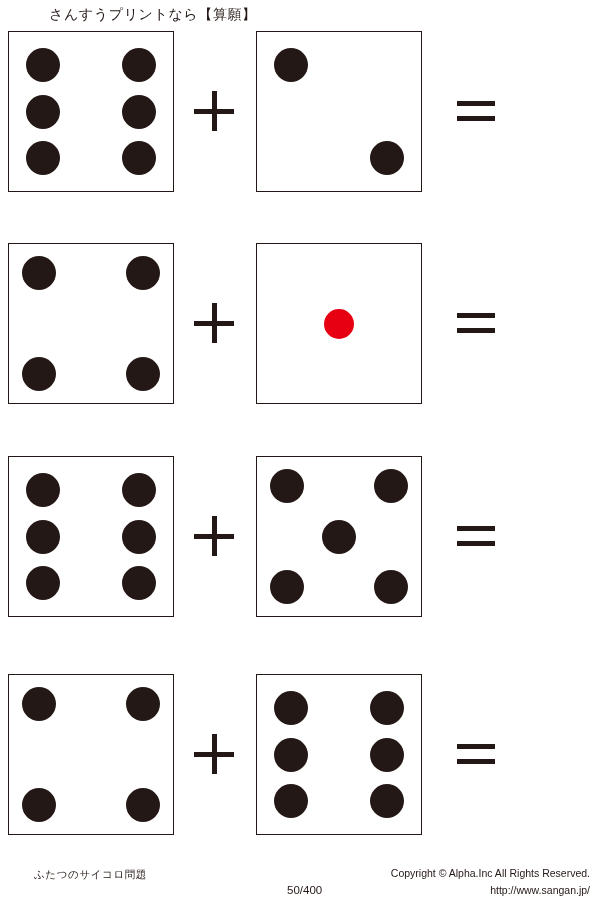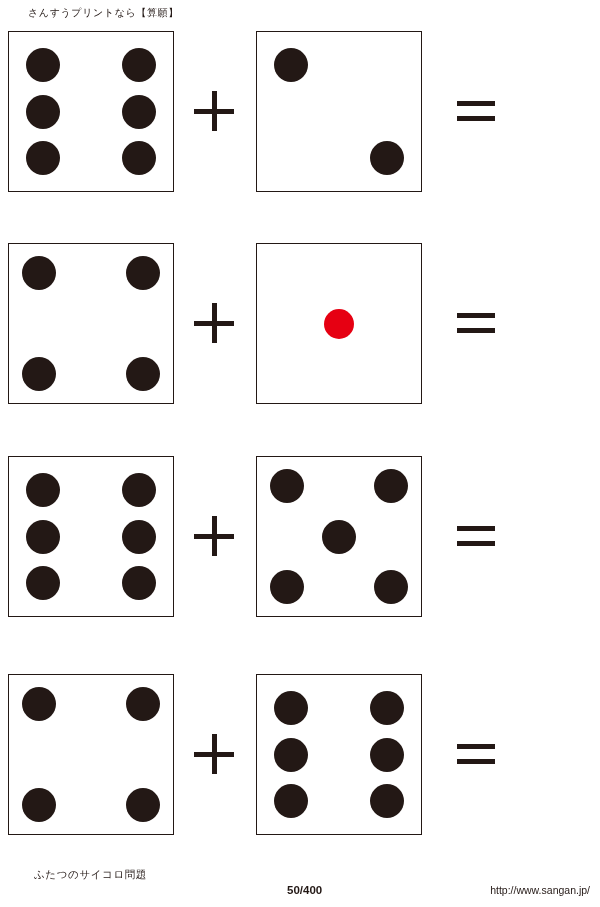--- a/index.html
+++ b/index.html
@@ -12,23 +12,23 @@
     height: 907px;
     position: relative;
     font-family: "Liberation Sans", "DejaVu Sans", sans-serif;
     color: #231815;
     overflow: hidden;
   }
 
   
   .header {
     position: absolute;
-    left: 28px;
+    left: 49px;
     top: 6px;
-    font-size: 10px;
+    font-size: 14px;
     letter-spacing: 0.6px;
     color: #231815;
     white-space: nowrap;
   }
 
   
   .rows {
     position: absolute;
     left: 0;
     top: 0;
@@ -151,21 +151,20 @@
     top: 6px;
     letter-spacing: 0.6px;
     white-space: nowrap;
   }
   .footer .page-number {
     position: absolute;
     left: 287px;
     top: 22px;
     font-size: 11.5px;
     white-space: nowrap;
-    font-weight: bold;
   }
   .footer .copyright {
     position: absolute;
     right: 10px;
     top: 5px;
     font-size: 10.5px;
     text-align: right;
     white-space: nowrap;
   }
   .footer .site-url {
@@ -275,14 +274,15 @@
         <span class="bar-h top"></span>
         <span class="bar-h bottom"></span>
       </div>
       <div class="answer-slot"></div>
     </div>
   </div>
 
 <div class="footer">
   <div class="sheet-title">ふたつのサイコロ問題</div>
   <div class="page-number">50/400</div>
+  <div class="copyright">Copyright ©  Alpha.Inc All Rights Reserved.</div>
   <div class="site-url">http://www.sangan.jp/</div>
 </div>
 
 </body></html>

